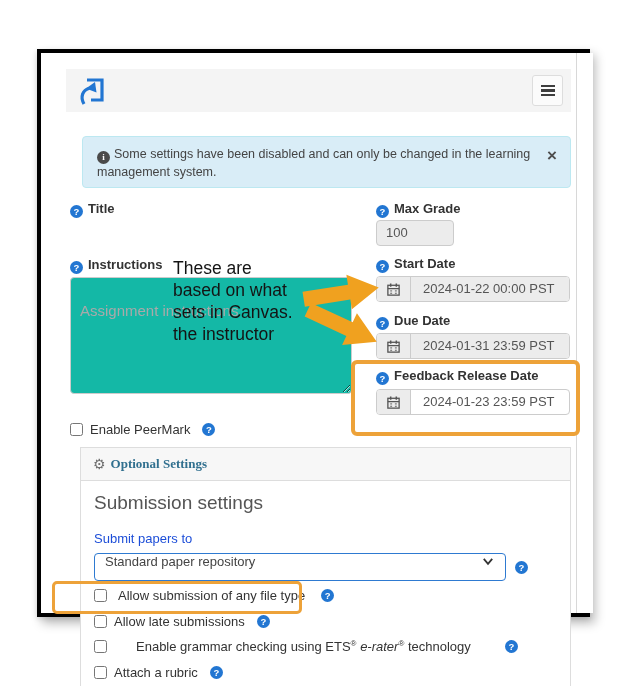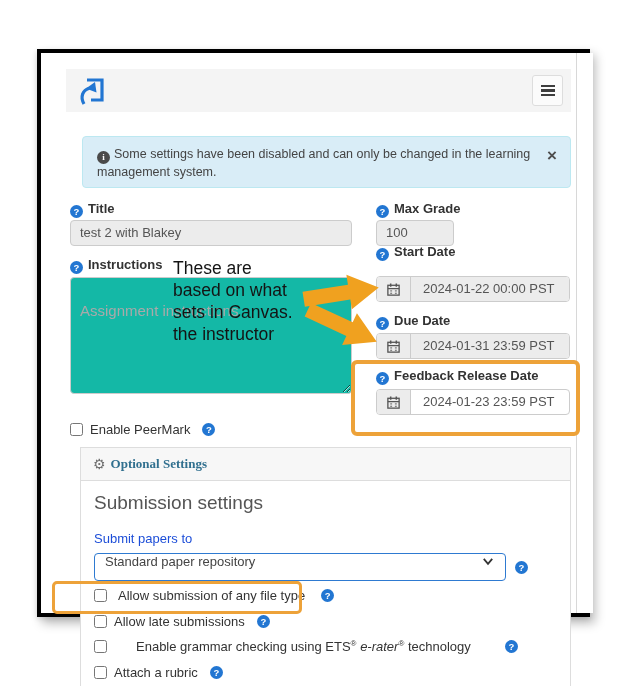--- a/index.html
+++ b/index.html
@@ -139,33 +139,32 @@
     <div class="alert">
       <span class="info-ic">i</span><span>Some settings have been disabled and can only be changed in the learning management system.</span>
       <button class="alert-close">
         <span>×</span>
       </button>
     </div>
 
     <div class="lbl" style="left:29px; top:148px;">
       <span class="help">?</span><span>Title</span>
     </div>
-    <div class="tbox" style="left:29px; top:167px; width:282px;">test 2 with Blakey</div>
 
     <div class="lbl" style="left:335px; top:148px;">
       <span class="help">?</span><span>Max Grade</span>
     </div>
     <div class="tbox" style="left:335px; top:167px; width:78px;">100</div>
 
     <div class="lbl" style="left:29px; top:204px;">
       <span class="help">?</span><span>Instructions</span>
     </div>
     <textarea class="instructions" placeholder="Assignment instructions" style=""></textarea>
 
-    <div class="lbl" style="left:335px; top:191px;">
+    <div class="lbl" style="left:335px; top:203px;">
       <span class="help">?</span><span>Start Date</span>
     </div>
     <div class="dategroup disabled" style="left:335px; top:223px;">
       <span class="calbtn">
         <svg width="15" height="15" viewBox="0 0 16 16">
             <rect x="2" y="3.5" width="12" height="10.5" fill="none" stroke="#555" stroke-width="1.4"></rect>
             <path d="M2 7h12" stroke="#555" stroke-width="1.2"></path>
             <path d="M5 1.5v3.5M11 1.5v3.5" stroke="#555" stroke-width="1.6"></path>
             <path d="M4.5 9.5h2M9.5 9.5h2M4.5 12h2M9.5 12h2" stroke="#555" stroke-width="1"></path>
           </svg>

